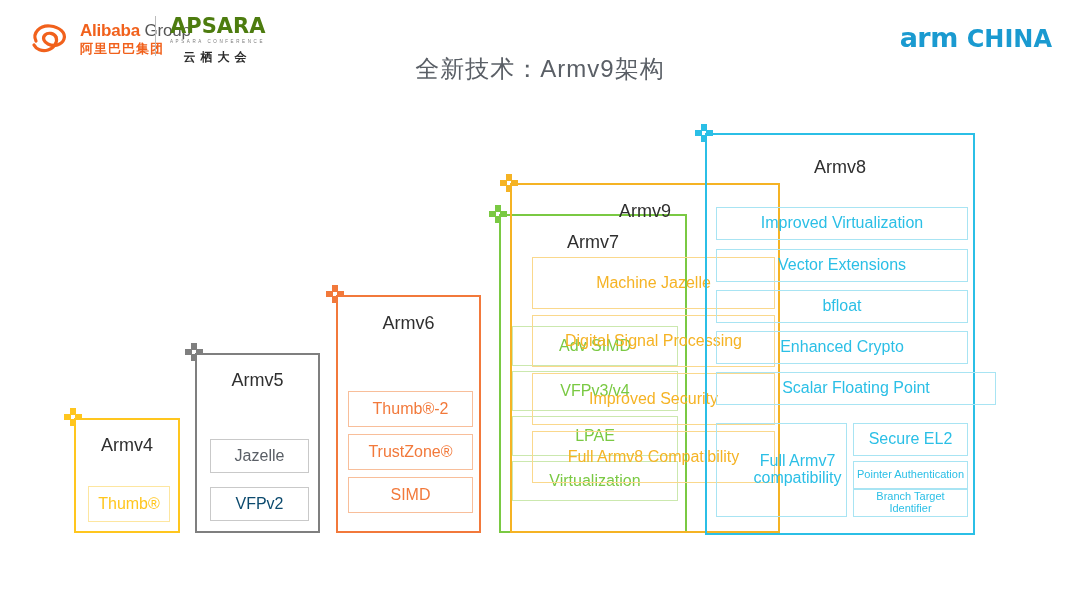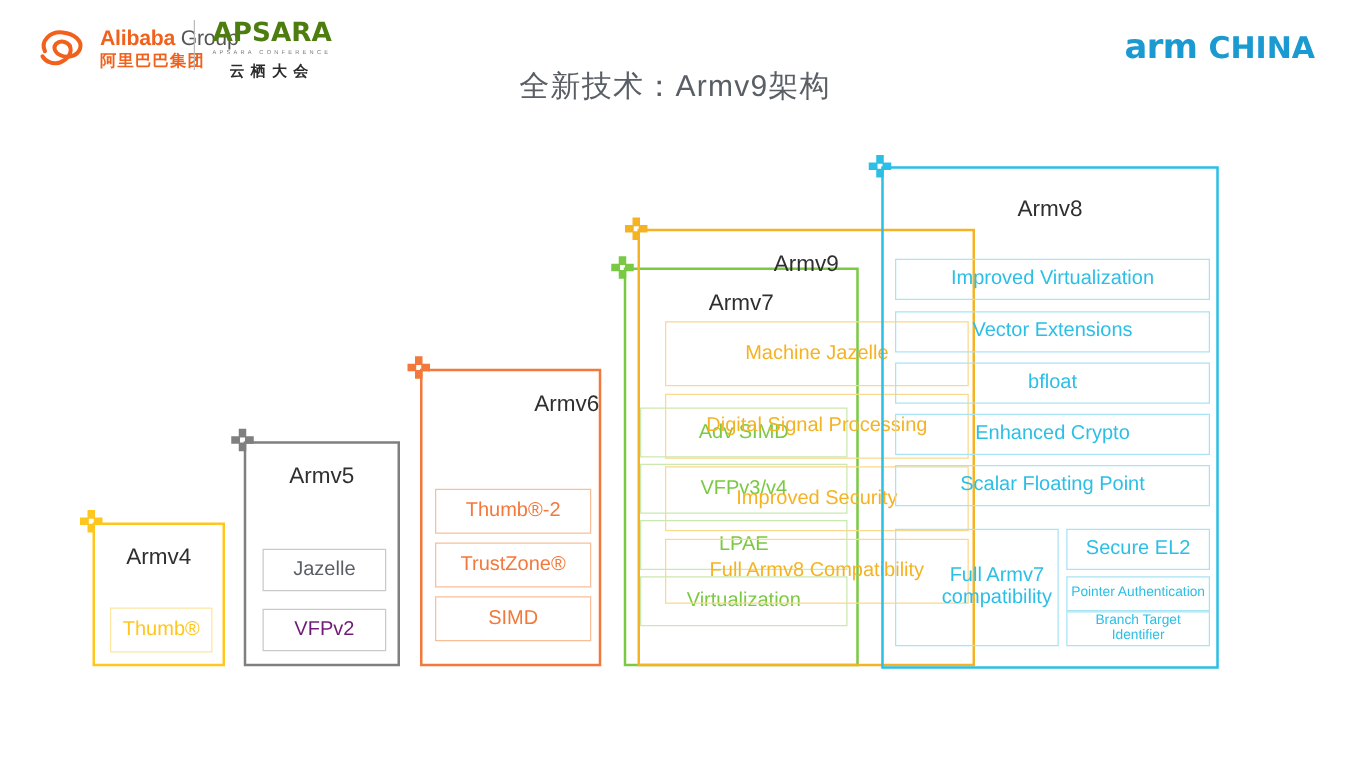--- a/index.html
+++ b/index.html
@@ -206,30 +206,30 @@
   </div>
 
   <div class="plus" style="left:185px; top:343px; color:#7F7F7F;">
       <i></i>
       <b></b>
       <s></s>
     </div>
   <div class="arch-box" style="left:195px; top:353px; width:125px; height:180px; border-color:#7F7F7F;">
     <div class="arch-title" style="top:15px;">Armv5</div>
     <div class="feat" style="left:13px; top:84px; width:99px; height:34px; border-color:#C9C9C9; color:#5a5f66;">Jazelle</div>
-    <div class="feat" style="left:13px; top:132px; width:99px; height:34px; border-color:#C9C9C9; color:#701a75;">VFPv2</div>
+    <div class="feat" style="left:13px; top:132px; width:99px; height:34px; border-color:#C9C9C9; color:#0c4a6e;">VFPv2</div>
   </div>
 
   <div class="plus" style="left:326px; top:285px; color:#F2793B;">
       <i></i>
       <b></b>
       <s></s>
     </div>
   <div class="arch-box" style="left:336px; top:295px; width:145px; height:238px; border-color:#F2793B;">
-    <div class="arch-title" style="top:16px;padding-left:45px;">Armv6</div>
+    <div class="arch-title" style="top:16px;">Armv6</div>
     <div class="feat" style="left:10px; top:94px; width:125px; height:36px; border-color:#F8BE9A; color:#F2793B;">Thumb®-2</div>
     <div class="feat" style="left:10px; top:137px; width:125px; height:36px; border-color:#F8BE9A; color:#F2793B;">TrustZone®</div>
     <div class="feat" style="left:10px; top:180px; width:125px; height:36px; border-color:#F8BE9A; color:#F2793B;">SIMD</div>
   </div>
 
   <div class="plus" style="left:489px; top:205px; color:#7AC943;">
       <i></i>
       <b></b>
       <s></s>
     </div>
@@ -259,21 +259,21 @@
       <b></b>
       <s></s>
     </div>
   <div class="arch-box" style="left:705px; top:133px; width:270px; height:402px; border-color:#2BBFE6;">
     <div class="arch-title" style="top:22px;">Armv8</div>
 
     <div class="feat" style="left:9px; top:72px; width:252px; height:33px; border-color:#A8E4F3; color:#2BBFE6;">Improved Virtualization</div>
     <div class="feat" style="left:9px; top:114px; width:252px; height:33px; border-color:#A8E4F3; color:#2BBFE6;">Vector Extensions</div>
     <div class="feat" style="left:9px; top:155px; width:252px; height:33px; border-color:#A8E4F3; color:#2BBFE6;">bfloat</div>
     <div class="feat" style="left:9px; top:196px; width:252px; height:33px; border-color:#A8E4F3; color:#2BBFE6;">Enhanced Crypto</div>
-    <div class="feat" style="left:9px; top:237px; width:252px; height:33px; border-color:#A8E4F3; color:#2BBFE6;">Scalar Floating Point</div>
+    <div class="feat" style="left:9px; top:237px; width:280px; height:33px; border-color:#A8E4F3; color:#2BBFE6;">Scalar Floating Point</div>
 
     <div class="feat" style="left:9px; top:288px; width:131px; height:94px; border-color:#A8E4F3; color:#2BBFE6;padding-left:32px;">Full Armv7 compatibility</div>
 
     <div style="position:absolute; left:146px; top:288px; width:115px; height:96px;">
       <div class="feat" style="left:0px; top:0px; width:115px; height:33px; border-color:#A8E4F3; color:#2BBFE6;">Secure EL2</div>
       <div class="feat small" style="left:0px; top:38px; width:115px; height:28px; border-color:#A8E4F3; color:#2BBFE6;">Pointer Authentication</div>
       <div class="feat small" style="left:0px; top:66px; width:115px; height:28px; border-color:#A8E4F3; color:#2BBFE6;">Branch Target Identifier</div>
     </div>
   </div>
 

